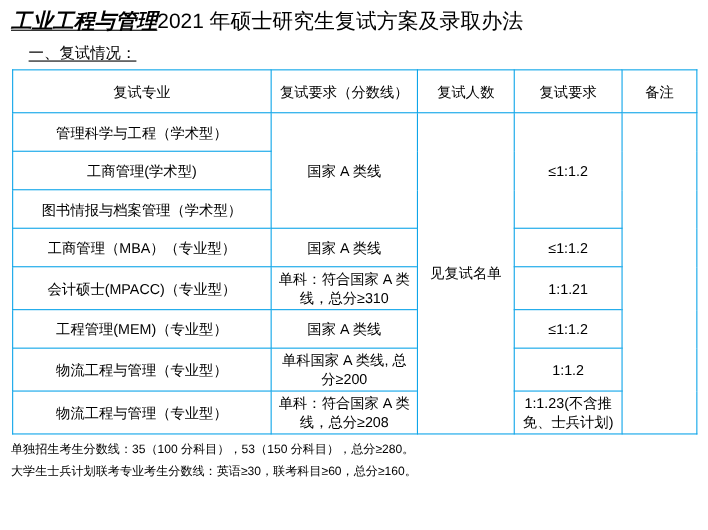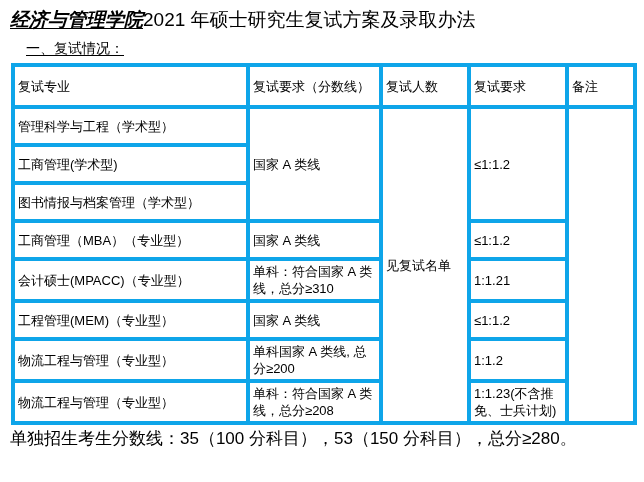--- a/index.html
+++ b/index.html
@@ -49,52 +49,52 @@
     text-underline-offset: 2px;
     display: inline-block;
   }
   table.main {
     border-collapse: collapse;
     width: 622px;
     table-layout: fixed;
     margin: 0 0 0 1px;
   }
   table.main th, table.main td {
-    border: 4px solid #0ea5e9;
+    border: 1px solid #0ea5e9;
     font-size: 13px;
     font-weight: normal;
-    text-align: left;
+    text-align: center;
     vertical-align: middle;
     padding: 2px 3px;
     line-height: 17px;
   }
   table.main th {
     font-weight: normal;
   }
   col.c0 { width: 235px; }
   col.c1 { width: 133px; }
   col.c2 { width: 88px; }
   col.c3 { width: 98px; }
   col.c4 { width: 68px; }
   .row-tall td, .row-tall th { height: 30px; }
   .hdr-row th { height: 34px; }
   .notes {
     margin-top: 4px;
-    font-size: 17px;
+    font-size: 11px;
     line-height: 20px;
   }
   .notes div { white-space: nowrap; }
 </style>
 </head>
 <body>
 
 <div class="page">
 
   <h1 class="doc-title">
-    <span class="title-part-a">经济与管理学院</span><span class="title-part-b">2021 年硕士研究生复试方案及录取办法</span>
+    <span class="title-part-a">工业工程与管理</span><span class="title-part-b">2021 年硕士研究生复试方案及录取办法</span>
   </h1>
 
   <div class="section-heading">一、复试情况：</div>
 
   <table class="main">
     <colgroup>
       <col class="c0">
         <col class="c1">
         <col class="c2">
         <col class="c3">
@@ -146,15 +146,16 @@
       <tr class="row-tall">
         <td>物流工程与管理（专业型）</td>
         <td>单科：符合国家 A 类线，总分≥208</td>
         <td>1:1.23(不含推免、士兵计划)</td>
       </tr>
     </tbody>
   </table>
 
   <div class="notes">
     <div>单独招生考生分数线：35（100 分科目），53（150 分科目），总分≥280。</div>
+    <div>大学生士兵计划联考专业考生分数线：英语≥30，联考科目≥60，总分≥160。</div>
   </div>
 
 </div>
 
 </body></html>

